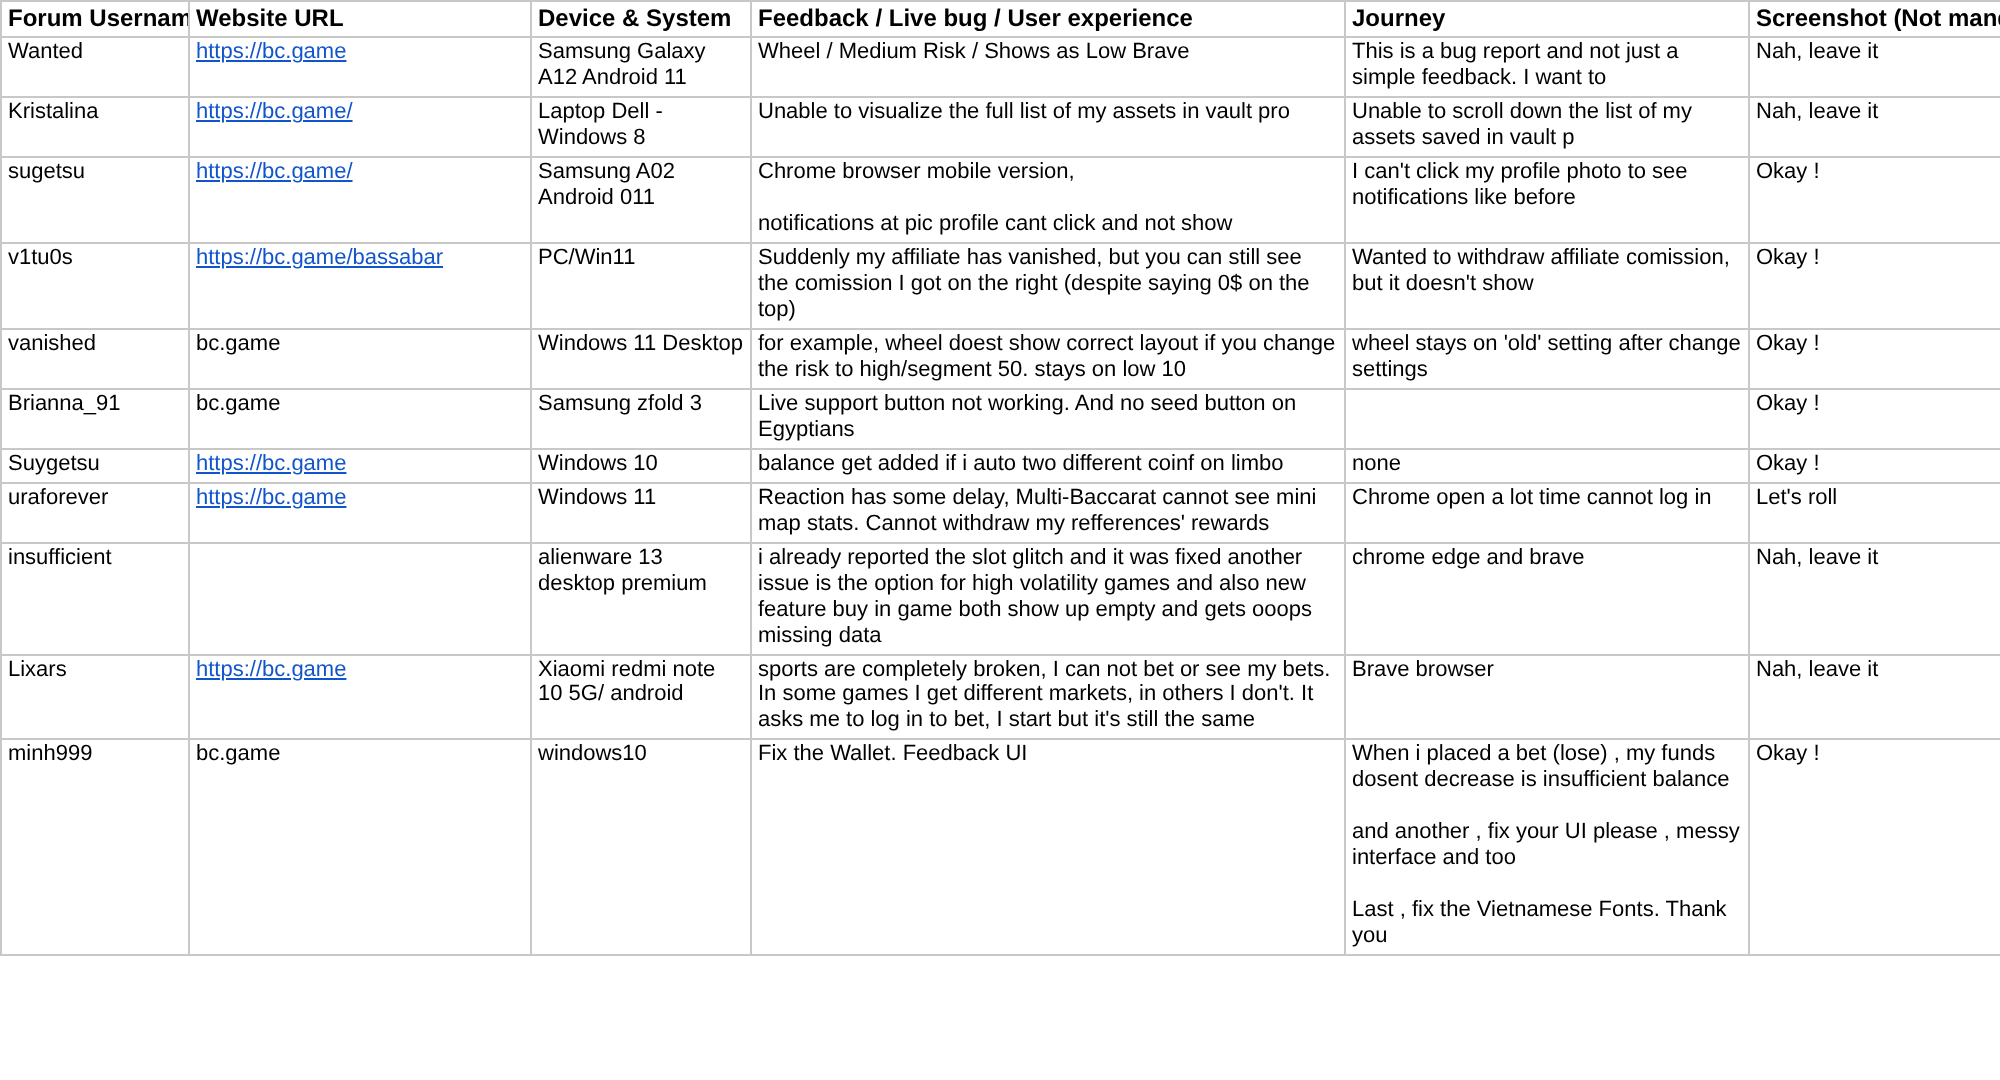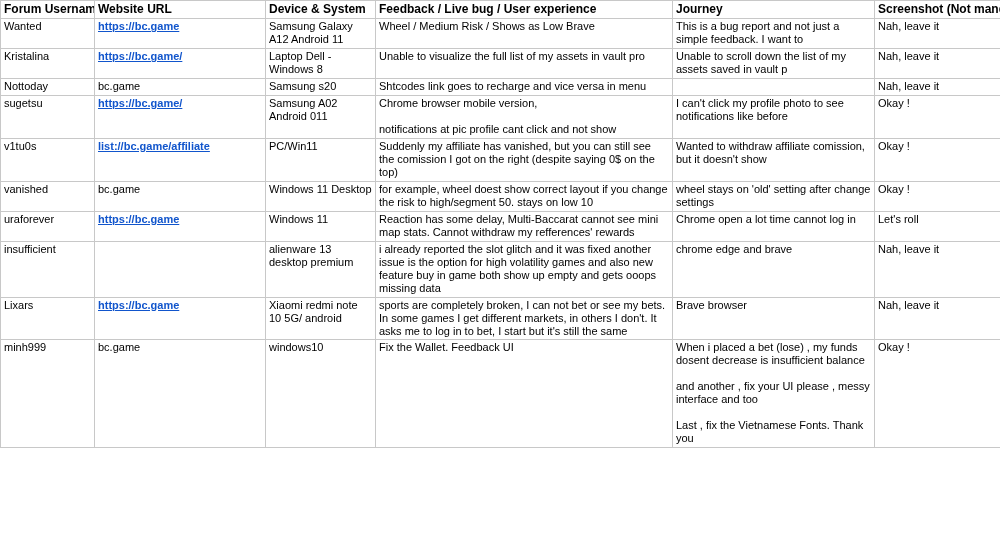--- a/index.html
+++ b/index.html
@@ -39,21 +39,21 @@
     white-space: nowrap;
     overflow: hidden;
   }
   
   col.c0 { width: 94px; }
   col.c1 { width: 171px; }
   col.c2 { width: 110px; }
   col.c3 { width: 297px; }
   col.c4 { width: 202px; }
   col.c5 { width: 126px; }
-  .cell-link { color: #1155cc; text-decoration: underline; font-weight: bold; }
+  .cell-link { color: #1155cc; text-decoration: underline; }
   .nowrap-clip { white-space: nowrap; overflow: hidden; }
 </style>
 </head>
 <body>
 
 <table class="sheet">
   <colgroup>
     <col class="c0">
       <col class="c1">
       <col class="c2">
@@ -82,51 +82,59 @@
       </tr>
       <tr>
         <td>Kristalina</td>
         <td><span class="cell-link">https://bc.game/</span></td>
         <td class="nowrap-clip">Laptop Dell - Windows 8</td>
         <td>Unable to visualize the full list of my assets in vault pro</td>
         <td>Unable to scroll down the list of my assets saved in vault p</td>
         <td class="nowrap-clip">Nah, leave it</td>
       </tr>
       <tr>
-        <td>Nottoday</td>
-        <td>bc.game</td>
-        <td class="nowrap-clip">Samsung s20</td>
-        <td>Shtcodes link goes to recharge and vice versa in menu</td>
-        <td></td>
-        <td class="nowrap-clip">Nah, leave it</td>
-      </tr>
-      <tr>
         <td>sugetsu</td>
         <td><span class="cell-link">https://bc.game/</span></td>
         <td class="nowrap-clip">Samsung A02 Android 011</td>
         <td>Chrome browser mobile version,
 
 notifications at pic profile cant click and not show</td>
         <td>I can't click my profile photo to see notifications like before</td>
         <td class="nowrap-clip">Okay !</td>
       </tr>
       <tr>
         <td>v1tu0s</td>
-        <td><span class="cell-link">list://bc.game/affiliate</span></td>
+        <td><span class="cell-link">https://bc.game/bassabar</span></td>
         <td class="nowrap-clip">PC/Win11</td>
         <td>Suddenly my affiliate has vanished, but you can still see the comission I got on the right (despite saying 0$ on the top)</td>
         <td>Wanted to withdraw affiliate comission, but it doesn't show</td>
         <td class="nowrap-clip">Okay !</td>
       </tr>
       <tr>
         <td>vanished</td>
         <td>bc.game</td>
         <td class="nowrap-clip">Windows 11 Desktop</td>
         <td>for example, wheel doest show correct layout if you change the risk to high/segment 50. stays on low 10</td>
         <td>wheel stays on 'old' setting after change settings</td>
+        <td class="nowrap-clip">Okay !</td>
+      </tr>
+      <tr>
+        <td>Brianna_91</td>
+        <td>bc.game</td>
+        <td class="nowrap-clip">Samsung zfold 3</td>
+        <td>Live support button not working. And no seed button on Egyptians</td>
+        <td></td>
+        <td class="nowrap-clip">Okay !</td>
+      </tr>
+      <tr>
+        <td>Suygetsu</td>
+        <td><span class="cell-link">https://bc.game</span></td>
+        <td class="nowrap-clip">Windows 10</td>
+        <td>balance get added if i auto two different coinf on limbo</td>
+        <td>none</td>
         <td class="nowrap-clip">Okay !</td>
       </tr>
       <tr>
         <td>uraforever</td>
         <td><span class="cell-link">https://bc.game</span></td>
         <td class="nowrap-clip">Windows 11</td>
         <td>Reaction has some delay, Multi-Baccarat cannot see mini map stats. Cannot withdraw my refferences' rewards</td>
         <td>Chrome open a lot time cannot log in</td>
         <td class="nowrap-clip">Let's roll</td>
       </tr>

